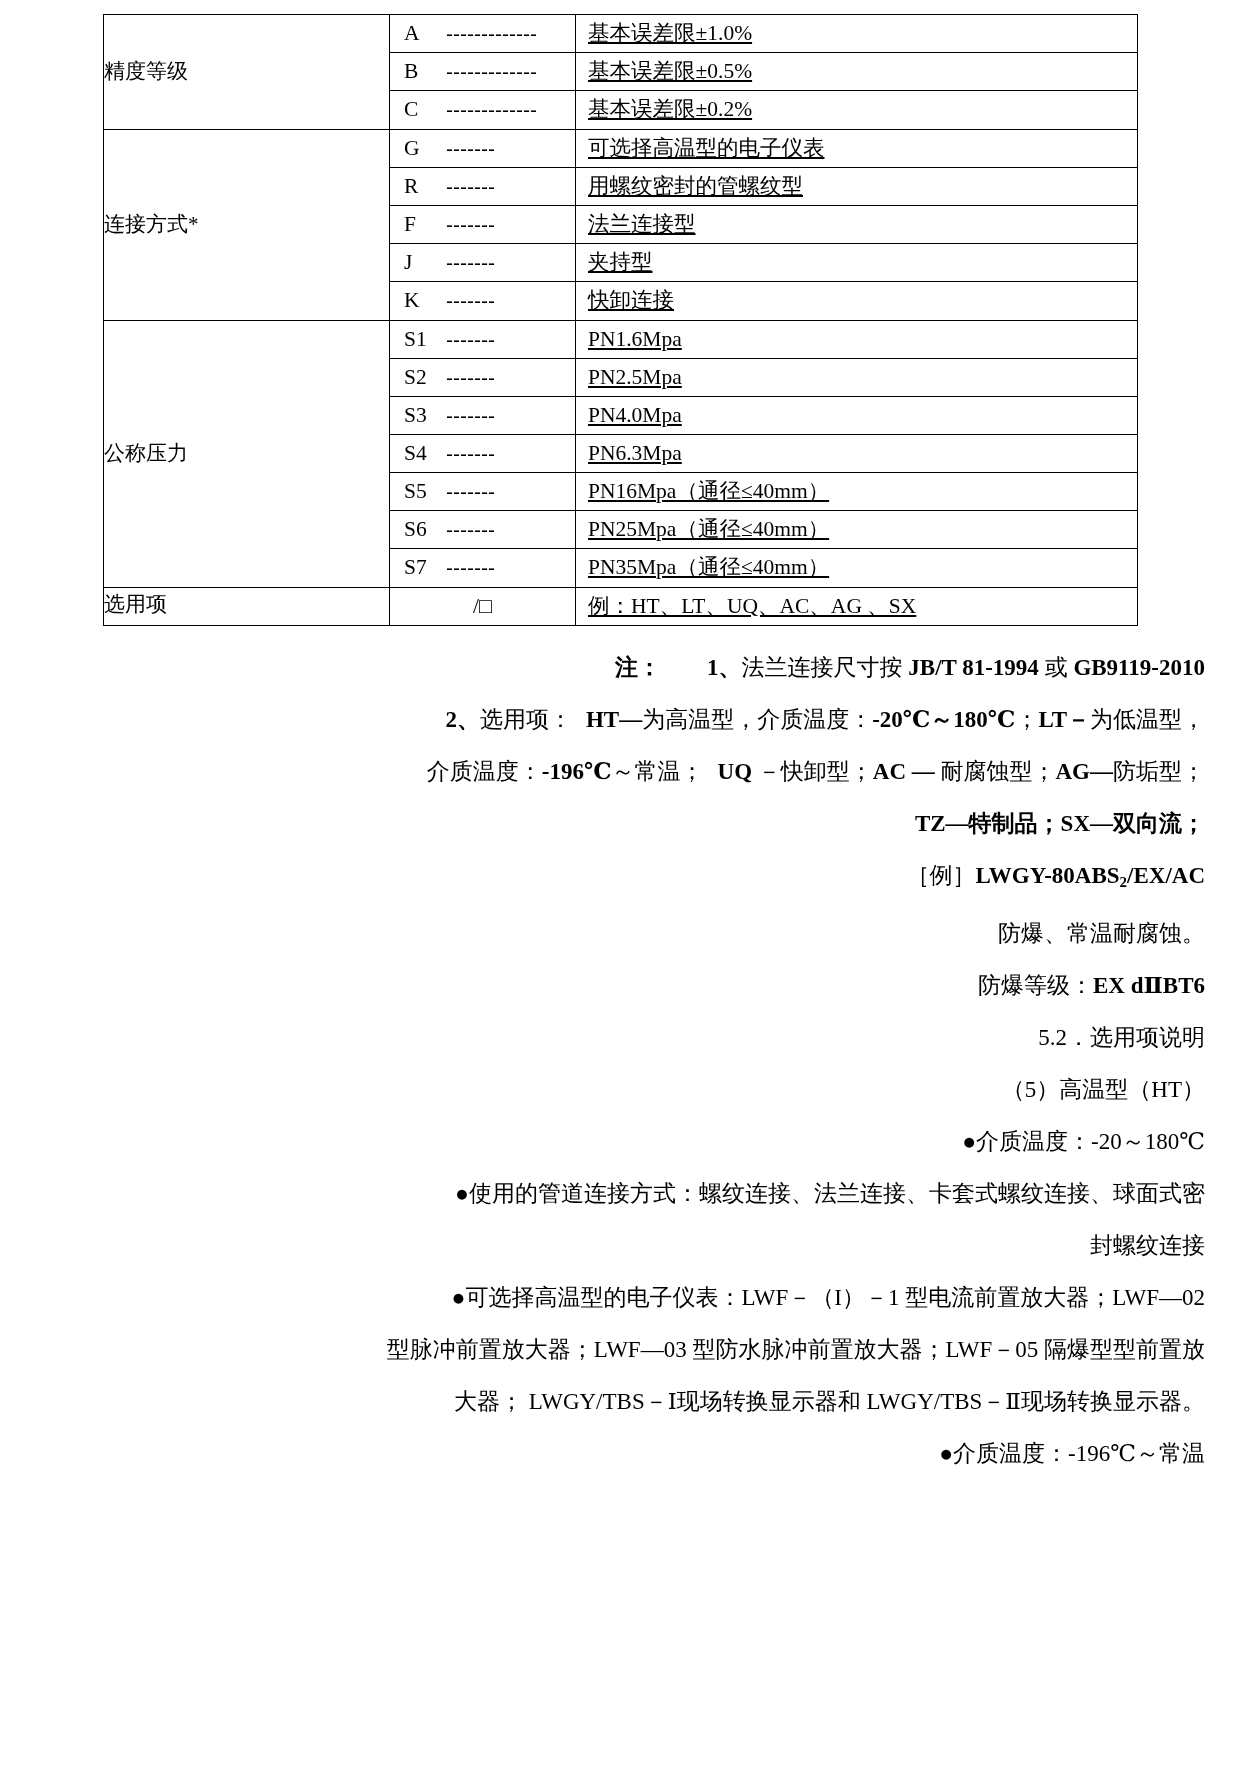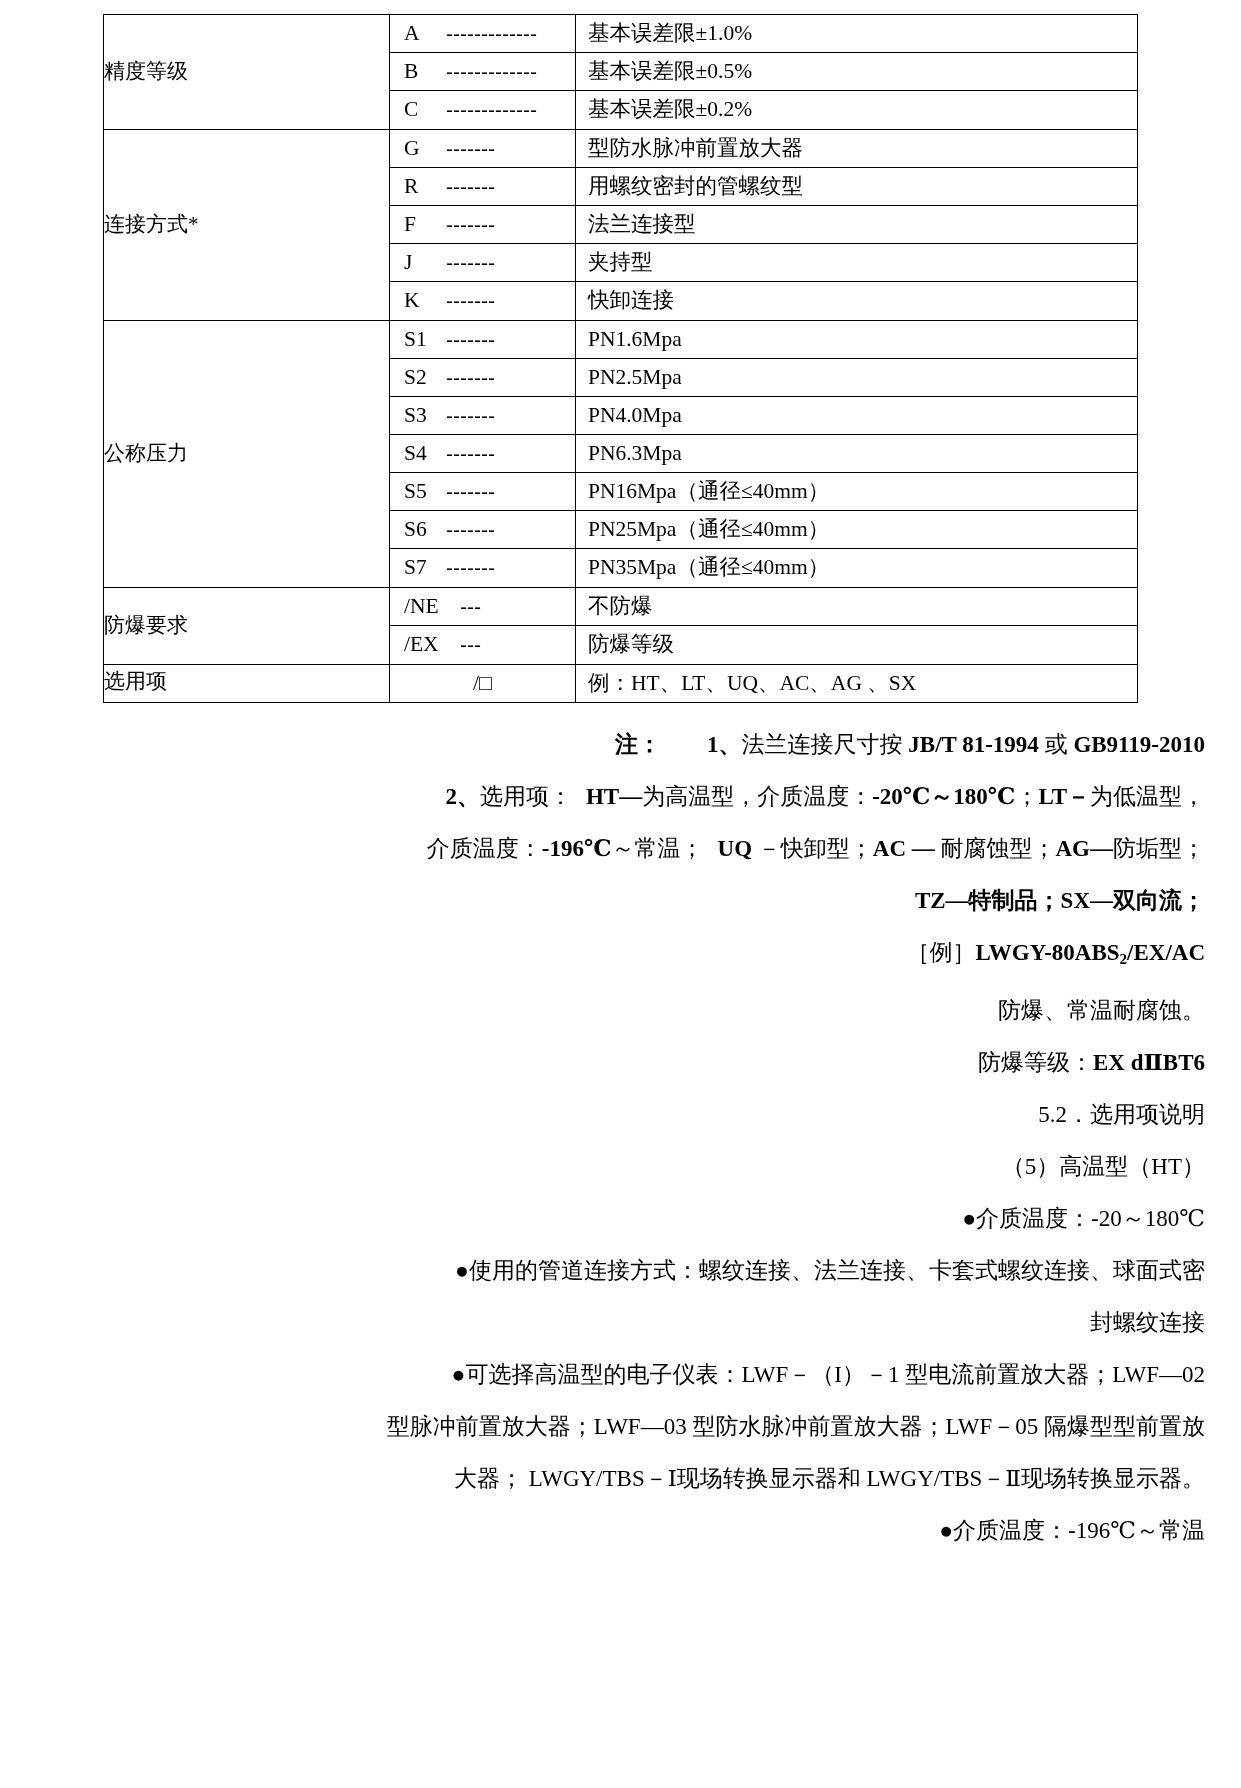--- a/index.html
+++ b/index.html
@@ -64,20 +64,21 @@
   .code-line .dashes {
     letter-spacing: 0px;
     font-size: 21px;
     font-family: "Liberation Sans", sans-serif;
     margin-left: 2px;
   }
   .desc-line {
     padding-left: 12px;
     font-size: 21.5px;
     white-space: nowrap;
+    text-decoration: underline;
   }
   .stack {
     display: block;
   }
   .stack > div {
     border-bottom: 1.2px solid #000;
   }
   .stack > div:last-child {
     border-bottom: none;
   }
@@ -150,21 +151,21 @@
                 <span class="dashes">-------</span>
             </div>
             <div class="code-line">
               <span class="ltr">K</span>
                 <span class="dashes">-------</span>
             </div>
           </div>
         </td>
         <td class="desccol">
           <div class="stack">
-            <div class="desc-line">型防水脉冲前置放大器</div>
+            <div class="desc-line">可选择高温型的电子仪表</div>
             <div class="desc-line">用螺纹密封的管螺纹型</div>
             <div class="desc-line">法兰连接型</div>
             <div class="desc-line">夹持型</div>
             <div class="desc-line">快卸连接</div>
           </div>
         </td>
       </tr>
 
       <tr>
         <td class="cell-label" style="width:330px">公称压力</td>
@@ -206,41 +207,20 @@
             <div class="desc-line">PN2.5Mpa</div>
             <div class="desc-line">PN4.0Mpa</div>
             <div class="desc-line">PN6.3Mpa</div>
             <div class="desc-line">PN16Mpa（通径≤40mm）</div>
             <div class="desc-line">PN25Mpa（通径≤40mm）</div>
             <div class="desc-line">PN35Mpa（通径≤40mm）</div>
           </div>
         </td>
       </tr>
 
-      <tr>
-        <td class="cell-label" style="width:375px">防爆要求</td>
-        <td class="codecol" style="width:95px">
-          <div class="stack">
-            <div class="code-line">
-              <span class="ltr" style="min-width:54px">/NE</span>
-                <span class="dashes">---</span>
-            </div>
-            <div class="code-line">
-              <span class="ltr" style="min-width:54px">/EX</span>
-                <span class="dashes">---</span>
-            </div>
-          </div>
-        </td>
-        <td class="desccol">
-          <div class="stack">
-            <div class="desc-line">不防爆</div>
-            <div class="desc-line">防爆等级</div>
-          </div>
-        </td>
-      </tr>
 
       <tr>
         <td class="cell-label" style="width:430px;padding-top:2px;padding-bottom:6px">选用项</td>
         <td class="codecol" style="width:60px">
           <div class="code-line" style="height:37px;padding-left:0;justify-content:center">
             <span class="ltr" style="min-width:0">/□</span>
           </div>
         </td>
         <td class="desccol">
           <div class="desc-line" style="height:37px">例：HT、LT、UQ、AC、AG 、SX</div>

